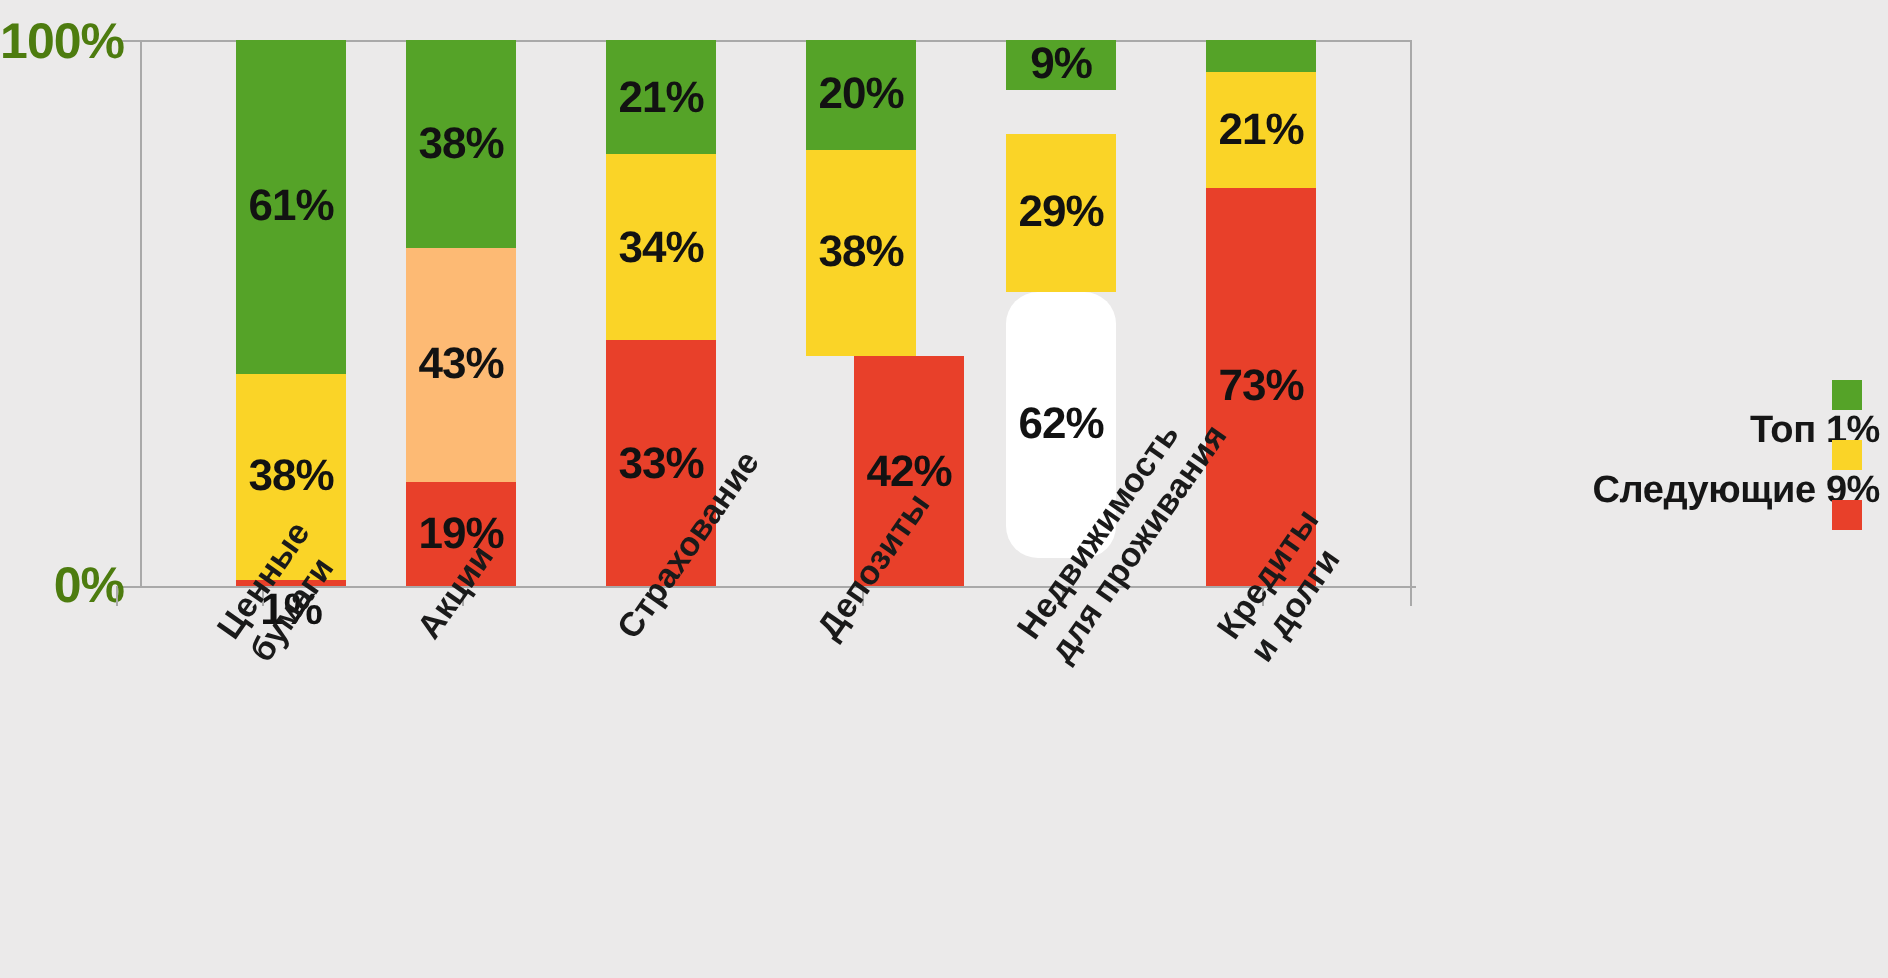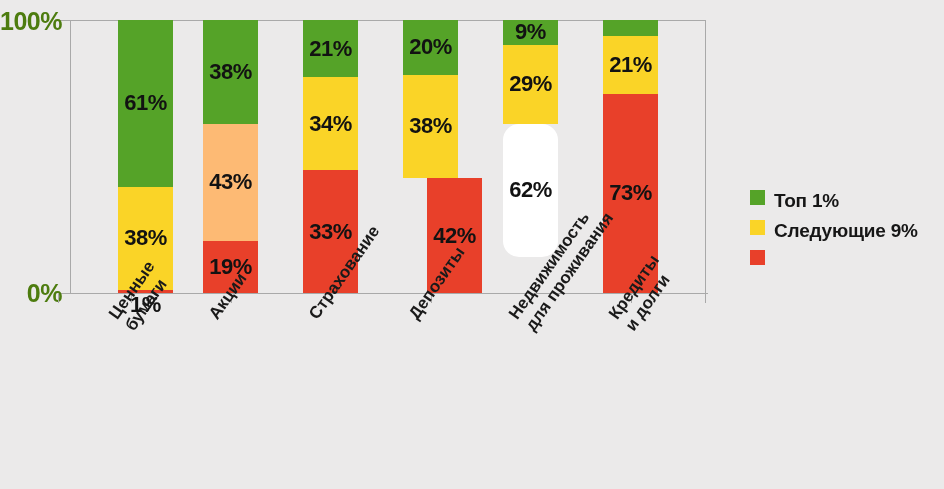--- a/index.html
+++ b/index.html
@@ -141,22 +141,23 @@
 
   
   #legend {
     position: absolute;
     left: 750px;
     top: 190px;
     width: 190px;
   }
   .legend-row {
     display: flex;
-    align-items: flex-start;
+    align-items: flex-end;
     height: 30px;
+    flex-direction: column;
   }
   .legend-swatch {
     width: 15px;
     height: 15px;
     margin-right: 9px;
     flex: 0 0 auto;
   }
   .legend-text {
     font-size: 19px;
     font-weight: 700;
@@ -223,21 +224,21 @@
           <span class="seg-label">38%</span>
         </div>
         <div class="seg seg-rest" style="height: 114.66px; background: rgb(232, 64, 42); margin-left: 24px;">
           <span class="seg-label">42%</span>
         </div>
       </div>
       <div class="bar-group" style="left: 503px; top: 20px;">
         <div class="seg seg-top" style="height: 24.57px; background: rgb(85, 163, 40);">
           <span class="seg-label">9%</span>
         </div>
-        <div class="seg seg-next" style="height: 79.17px; background: rgb(250, 212, 39);">
+        <div class="seg seg-next" style="height: 79.17px; background: rgb(250, 212, 39); margin-top: 22px;">
           <span class="seg-label">29%</span>
         </div>
         <div class="seg seg-rest" style="height: 133px; background: #ffffff; border-radius: 16px;">
           <span class="seg-label">62%</span>
         </div>
       </div>
       <div class="bar-group" style="left: 603px; top: 20px;">
         <div class="seg seg-top" style="height: 16.38px; background: rgb(85, 163, 40);">
           <span class="seg-label below" style="top: 17.38px; color: rgb(18, 18, 18);">6%</span>
         </div>

